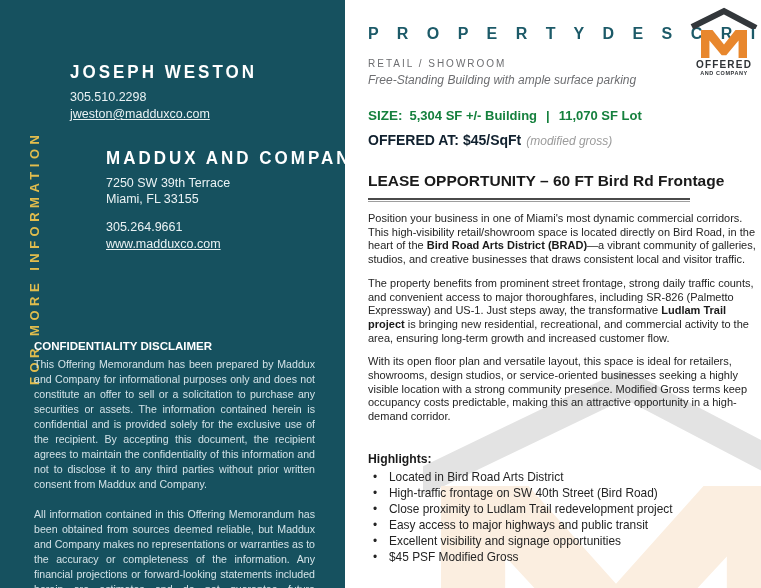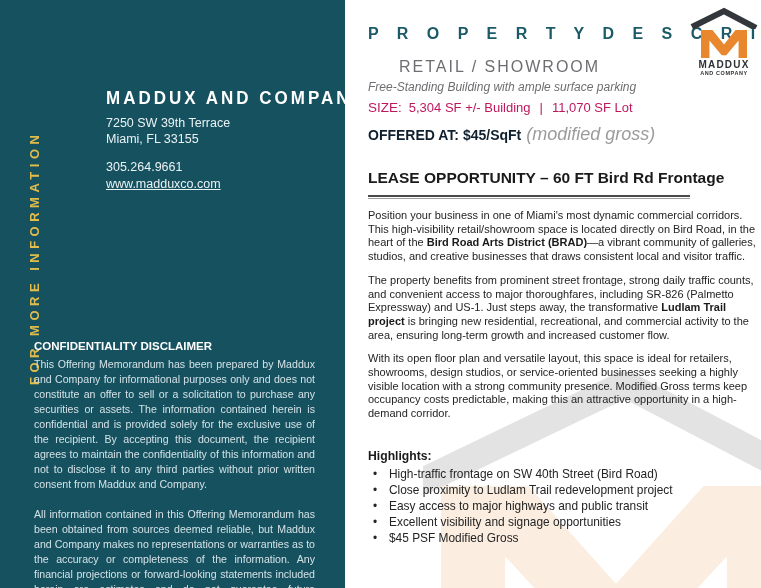--- a/index.html
+++ b/index.html
@@ -31,28 +31,28 @@
   .wm-roof{left:423px;top:372px;}
   .wm-m{left:441px;top:486px;}
 
   
   .main{position:absolute;left:368px;top:0;width:392px;height:588px;z-index:2;}
   .logo{position:absolute;left:320px;top:7px;width:72px;text-align:center;z-index:4;line-height:0;}
   .logo-title{font-size:10px;font-weight:bold;color:#2F3337;letter-spacing:1.2px;line-height:10px;margin-top:2px;}
   .logo-sub{font-size:5.5px;font-weight:bold;color:#2F3337;letter-spacing:0.6px;line-height:7px;}
 
   .title{margin:25px 0 0 0;font-size:16px;font-weight:bold;letter-spacing:7px;color:#1C5A68;white-space:nowrap;}
-  .subtitle{margin-top:15px;font-size:16px;color:#6D6E71;letter-spacing:2px;margin-left:31px;}
+  .subtitle{margin-top:15px;font-size:10px;color:#6D6E71;letter-spacing:2px;}
   .tagline{margin-top:4px;font-size:12px;font-style:italic;color:#6D6E71;}
 
-  .size-line{margin-top:6px;font-size:13px;font-weight:normal;color:#be185d;}
+  .size-line{margin-top:21px;font-size:13px;font-weight:bold;color:#15803d;}
   .size-line .sep{margin:0 9px;}
   .size-line .lbl{margin-right:7px;font-size:13.5px;}
   .offered-line{margin-top:9px;font-size:14px;font-weight:bold;color:#10202E;}
-  .offered-note{font-style:italic;font-weight:normal;color:#9B9B9B;font-size:18px;margin-left:5px;}
+  .offered-note{font-style:italic;font-weight:normal;color:#9B9B9B;font-size:12px;margin-left:5px;}
   .lease-heading{margin-top:24px;font-size:15.5px;font-weight:bold;color:#1A1A1A;}
   .rule{margin-top:8px;width:322px;height:1px;border-top:2px solid #4A4A4A;border-bottom:1px solid #9E9E9E;}
 
   .para{margin:10px 0 0 0;font-size:11px;line-height:13.7px;color:#242424;width:392px;}
   .para b{color:#1A1A1A;}
   .highlights-title{margin-top:28px;font-size:12.2px;font-weight:bold;color:#1A1A1A;}
   ul.highlights{margin:3px 0 0 0;padding:0;list-style:none;}
   ul.highlights li{font-size:11.9px;line-height:16px;color:#242424;padding-left:21px;position:relative;}
   ul.highlights li::before{content:"\2022";position:absolute;left:5px;color:#242424;}
 </style>
@@ -65,20 +65,25 @@
     <polyline points="-6,112 202,12 412,122" fill="none" stroke="#E3E3E3" stroke-width="27"></polyline>
   </svg>
   <svg class="watermark wm-m" width="350" height="190" viewBox="0 0 120 70" preserveAspectRatio="none" style="position:absolute;">
     <polygon fill="#FBEEE0" points="0,0 30,0 60,36 90,0 120,0 120,70 98,70 98,26 66,63 54,63 22,26 22,70 0,70"></polygon>
   </svg>
 
   <div class="sidebar">
     <div class="vertical-label">FOR MORE INFORMATION</div>
 
     <div class="contact-col">
+      <div class="block">
+        <div class="person-name">JOSEPH WESTON</div>
+        <div class="detail mt8">305.510.2298</div>
+        <a class="detail-link">jweston@madduxco.com</a>
+      </div>
 
 
       <div class="block" style="margin-top:26px;margin-left:36px;">
         <div class="person-name">MADDUX AND COMPANY</div>
         <div class="addr mt8">7250 SW 39th Terrace</div>
         <div class="addr">Miami, FL 33155</div>
         <div class="detail mt14">305.264.9661</div>
         <a class="detail-link">www.madduxco.com</a>
       </div>
     </div>
@@ -92,21 +97,21 @@
 
   <div class="main">
 
     <div class="logo">
       <svg width="68" height="22" viewBox="0 0 68 22">
         <polyline points="2,20 34,4 66,21" fill="none" stroke="#33373B" stroke-width="6"></polyline>
       </svg>
       <svg width="46" height="28" viewBox="0 0 120 70" preserveAspectRatio="none" style="display:block;margin:1px auto 0;">
         <polygon fill="#E8872D" points="0,0 30,0 60,36 90,0 120,0 120,70 98,70 98,26 66,63 54,63 22,26 22,70 0,70"></polygon>
       </svg>
-      <div class="logo-title">MADDUX</div>
+      <div class="logo-title">OFFERED</div>
       <div class="logo-sub">AND COMPANY</div>
     </div>
 
     <div class="title">P R O P E R T Y   D E S C R I P T I O N</div>
     <div class="subtitle">RETAIL / SHOWROOM</div>
     <div class="tagline">Free-Standing Building with ample surface parking</div>
 
     <div class="size-line">
       <span class="lbl">SIZE:</span><span>5,304 SF +/- Building</span><span class="sep">|</span><span>11,070 SF Lot</span>
     </div>
@@ -120,20 +125,21 @@
     <div class="rule"></div>
 
     <p class="para"><span>Position your business in one of Miami's most dynamic commercial corridors. This high-visibility retail/showroom space is located directly on Bird Road, in the heart of the </span><b>Bird Road Arts District (BRAD)</b><span>—a vibrant community of galleries, studios, and creative businesses that draws consistent local and visitor traffic.</span></p>
 
     <p class="para"><span>The property benefits from prominent street frontage, strong daily traffic counts, and convenient access to major thoroughfares, including SR-826 (Palmetto Expressway) and US-1. Just steps away, the transformative </span><b>Ludlam Trail project</b><span> is bringing new residential, recreational, and commercial activity to the area, ensuring long-term growth and increased customer flow.</span></p>
 
     <p class="para">With its open floor plan and versatile layout, this space is ideal for retailers, showrooms, design studios, or service-oriented businesses seeking a highly visible location with a strong community presence. Modified Gross terms keep occupancy costs predictable, making this an attractive opportunity in a high-demand corridor.</p>
 
     <div class="highlights-title">Highlights:</div>
     <ul class="highlights">
+      <li>Located in Bird Road Arts District</li>
       <li>High-traffic frontage on SW 40th Street (Bird Road)</li>
       <li>Close proximity to Ludlam Trail redevelopment project</li>
       <li>Easy access to major highways and public transit</li>
       <li>Excellent visibility and signage opportunities</li>
       <li>$45 PSF Modified Gross</li>
     </ul>
   </div>
 
 </div>
 

